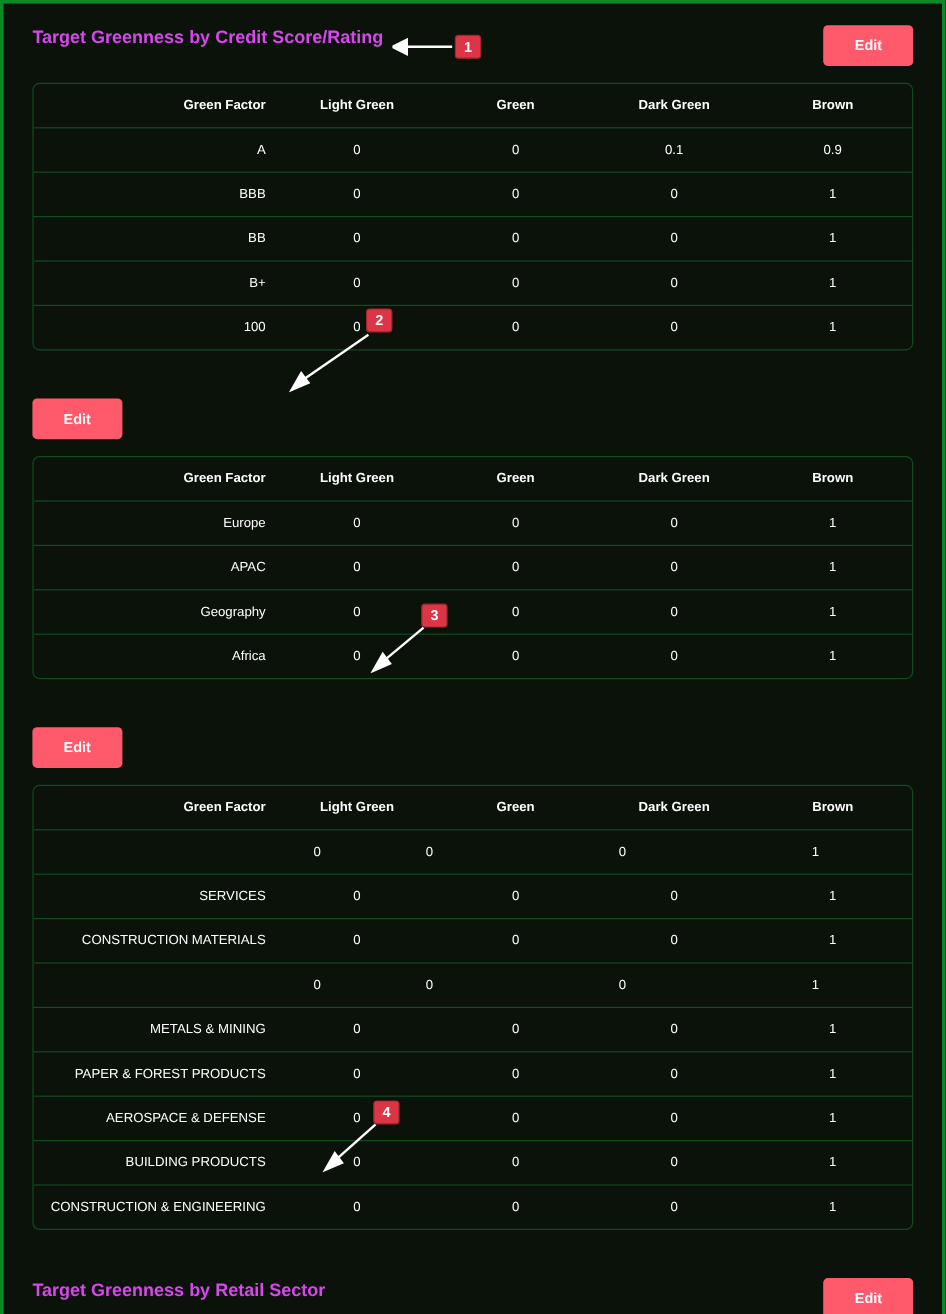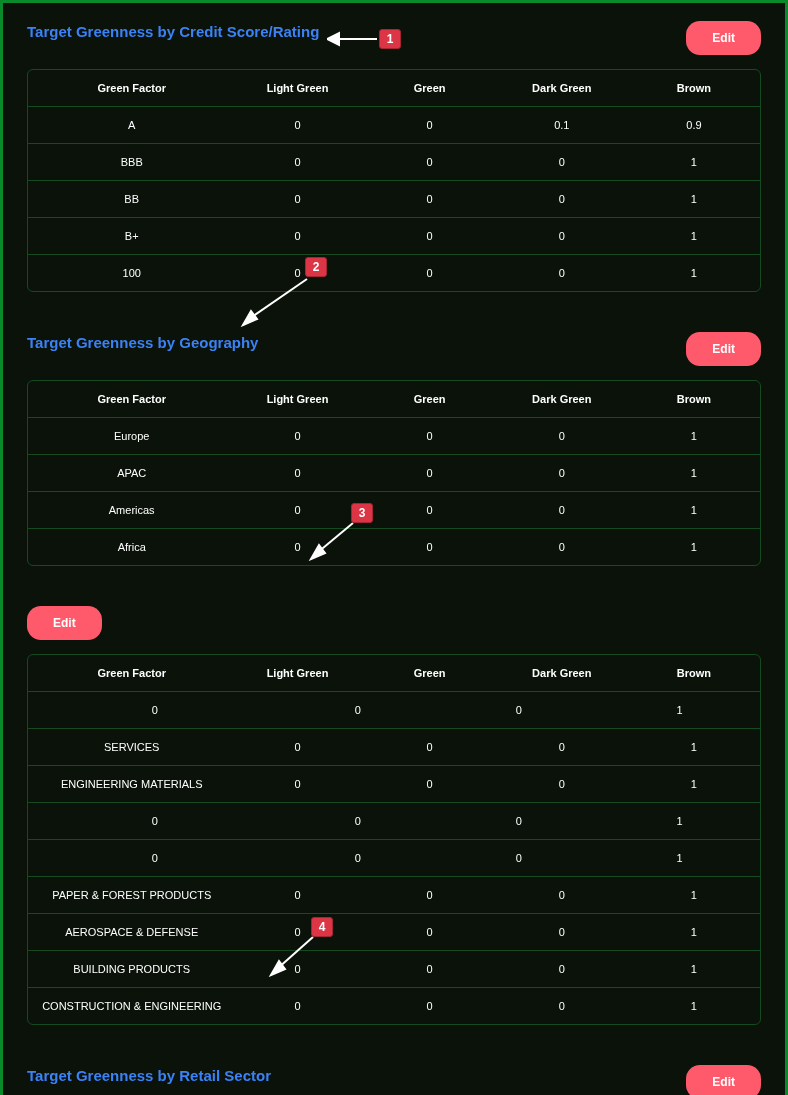--- a/index.html
+++ b/index.html
@@ -14,28 +14,28 @@
   .section { margin-bottom: 40px; }
   .section-header {
     display: flex;
     justify-content: space-between;
     align-items: flex-start;
     margin-bottom: 14px;
   }
   .section-title {
     font-size: 15px;
     font-weight: 700;
-    color: #3b82f6;
+    color: #d946ef;
     padding-top: 2px;
   }
   .edit-btn {
     background: #ff5a6c;
     color: #fff;
     border: none;
-    border-radius: 14px;
+    border-radius: 4px;
     padding: 10px 26px;
     font-size: 12px;
     font-weight: 600;
     cursor: pointer;
   }
   .table {
     border: 1px solid #134a20;
     border-radius: 6px;
     overflow: hidden;
     font-size: 11px;
@@ -45,21 +45,21 @@
     border-top: 1px solid #134a20;
   }
   .row:first-child { border-top: none; }
   .row.header { font-weight: 700; }
   .cell {
     padding: 12px 10px;
     text-align: center;
     flex: 1;
   }
   .cell:first-child {
-    text-align: center;
+    text-align: right;
     flex: 1.6;
     padding-left: 14px;
   }
   
   .marker {
     position: absolute;
     background: #dc3545;
     color: #fff;
     font-weight: 700;
     font-size: 12px;
@@ -132,21 +132,20 @@
         <div class="cell">0</div>
         <div class="cell">0</div>
         <div class="cell">0</div>
         <div class="cell">1</div>
       </div>
     </div>
   </div>
 
   <div class="section">
     <div class="section-header">
-      <div class="section-title">Target Greenness by Geography</div>
       <button class="edit-btn">Edit</button>
     </div>
     <div class="table">
       <div class="row header">
         <div class="cell">Green Factor</div>
         <div class="cell">Light Green</div>
         <div class="cell">Green</div>
         <div class="cell">Dark Green</div>
         <div class="cell">Brown</div>
       </div>
@@ -158,21 +157,21 @@
         <div class="cell">1</div>
       </div>
       <div class="row">
         <div class="cell">APAC</div>
         <div class="cell">0</div>
         <div class="cell">0</div>
         <div class="cell">0</div>
         <div class="cell">1</div>
       </div>
       <div class="row">
-        <div class="cell">Americas</div>
+        <div class="cell">Geography</div>
         <div class="cell">0</div>
         <div class="cell">0</div>
         <div class="cell">0</div>
         <div class="cell">1</div>
       </div>
       <div class="row">
         <div class="cell">Africa</div>
         <div class="cell">0</div>
         <div class="cell">0</div>
         <div class="cell">0</div>
@@ -200,33 +199,34 @@
         <div class="cell">1</div>
       </div>
       <div class="row">
         <div class="cell">SERVICES</div>
         <div class="cell">0</div>
         <div class="cell">0</div>
         <div class="cell">0</div>
         <div class="cell">1</div>
       </div>
       <div class="row">
-        <div class="cell">ENGINEERING MATERIALS</div>
-        <div class="cell">0</div>
-        <div class="cell">0</div>
-        <div class="cell">0</div>
-        <div class="cell">1</div>
-      </div>
-      <div class="row">
-        <div class="cell">0</div>
-        <div class="cell">0</div>
-        <div class="cell">0</div>
-        <div class="cell">1</div>
-      </div>
-      <div class="row">
+        <div class="cell">CONSTRUCTION MATERIALS</div>
+        <div class="cell">0</div>
+        <div class="cell">0</div>
+        <div class="cell">0</div>
+        <div class="cell">1</div>
+      </div>
+      <div class="row">
+        <div class="cell">0</div>
+        <div class="cell">0</div>
+        <div class="cell">0</div>
+        <div class="cell">1</div>
+      </div>
+      <div class="row">
+        <div class="cell">METALS &amp; MINING</div>
         <div class="cell">0</div>
         <div class="cell">0</div>
         <div class="cell">0</div>
         <div class="cell">1</div>
       </div>
       <div class="row">
         <div class="cell">PAPER &amp; FOREST PRODUCTS</div>
         <div class="cell">0</div>
         <div class="cell">0</div>
         <div class="cell">0</div>

